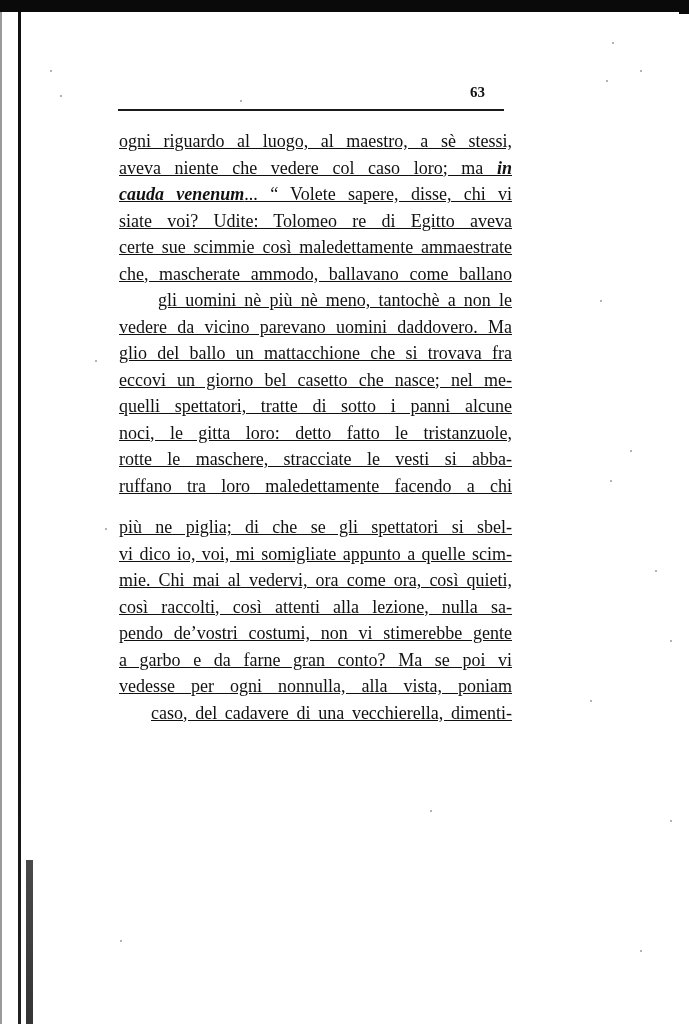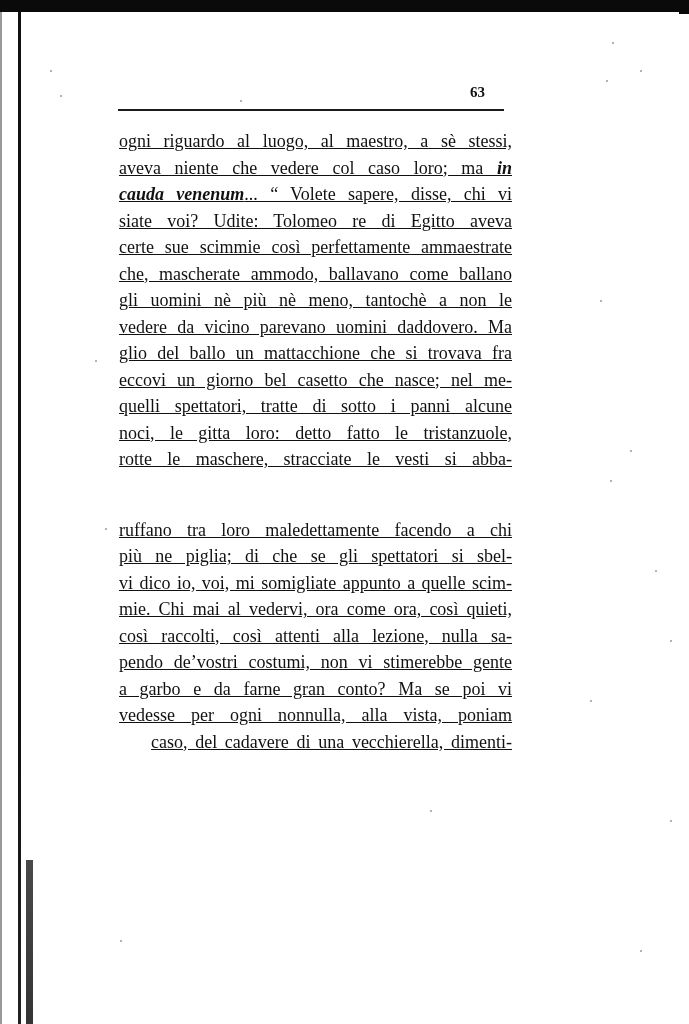--- a/index.html
+++ b/index.html
@@ -115,31 +115,31 @@
 <div class="spine-line-wide"></div>
 
 <div class="page-number">63</div>
 <div class="header-rule"></div>
 
 <div class="text-block" id="text-block">
     <div class="line" style="display: block;"><span style="white-space: nowrap;"><span>ogni riguardo al luogo, al maestro, a sè stessi,</span></span></div>
     <div class="line" style="display: block;"><span style="white-space: nowrap;"><span>aveva niente che vedere col caso loro; ma </span><span class="italic">in</span></span></div>
     <div class="line" style="display: block;"><span style="white-space: nowrap;"><span class="italic">cauda venenum</span><span>... “ Volete sapere, disse, chi vi</span></span></div>
     <div class="line" style="display: block;"><span style="white-space: nowrap;"><span>siate voi? Udite: Tolomeo re di Egitto aveva</span></span></div>
-    <div class="line" style="display: block;"><span style="white-space: nowrap;"><span>certe sue scimmie così perfettamente ammaestrate</span></span></div>
+    <div class="line" style="display: block;"><span style="white-space: nowrap;"><span>certe sue scimmie così maledettamente ammaestrate</span></span></div>
     <div class="line" style="display: block;"><span style="white-space: nowrap;"><span>che, mascherate ammodo, ballavano come ballano</span></span></div>
-    <div class="line" style="display: block;"><span style="white-space: nowrap;"><span>gli uomini nè più nè meno, tantochè a non le</span></span></div>
+    <div class="line" style="display: block;"><span style="white-space: nowrap; margin-left: 39px;"><span>gli uomini nè più nè meno, tantochè a non le</span></span></div>
     <div class="line" style="display: block;"><span style="white-space: nowrap;"><span>vedere da vicino parevano uomini daddovero. Ma</span></span></div>
     <div class="line" style="display: block;"><span style="white-space: nowrap;"><span>glio del ballo un mattacchione che si trovava fra</span></span></div>
     <div class="line" style="display: block;"><span style="white-space: nowrap;"><span>eccovi un giorno bel casetto che nasce; nel me-</span></span></div>
     <div class="line" style="display: block;"><span style="white-space: nowrap;"><span>quelli spettatori, tratte di sotto i panni alcune</span></span></div>
     <div class="line" style="display: block;"><span style="white-space: nowrap;"><span>noci, le gitta loro: detto fatto le tristanzuole,</span></span></div>
     <div class="line" style="display: block;"><span style="white-space: nowrap;"><span>rotte le maschere, stracciate le vesti si abba-</span></span></div>
-    <div class="line" style="display: block; margin-top: 44px;"><span style="white-space: nowrap;"><span>ruffano tra loro maledettamente facendo a chi</span></span></div>
-    <div class="line" style="display: block;"><span style="white-space: nowrap;"><span>più ne piglia; di che se gli spettatori si sbel-</span></span></div>
+    <div class="line" style="display: block;"><span style="white-space: nowrap;"><span>ruffano tra loro maledettamente facendo a chi</span></span></div>
+    <div class="line" style="display: block; margin-top: 15px;"><span style="white-space: nowrap;"><span>più ne piglia; di che se gli spettatori si sbel-</span></span></div>
     <div class="line" style="display: block;"><span style="white-space: nowrap;"><span>vi dico io, voi, mi somigliate appunto a quelle scim-</span></span></div>
     <div class="line" style="display: block;"><span style="white-space: nowrap;"><span>mie. Chi mai al vedervi, ora come ora, così quieti,</span></span></div>
     <div class="line" style="display: block;"><span style="white-space: nowrap;"><span>così raccolti, così attenti alla lezione, nulla sa-</span></span></div>
     <div class="line" style="display: block;"><span style="white-space: nowrap;"><span>pendo de’vostri costumi, non vi stimerebbe gente</span></span></div>
     <div class="line" style="display: block;"><span style="white-space: nowrap;"><span>a garbo e da farne gran conto? Ma se poi vi</span></span></div>
     <div class="line" style="display: block;"><span style="white-space: nowrap;"><span>vedesse per ogni nonnulla, alla vista, poniam</span></span></div>
     <div class="line last" style="display: block;"><span style="white-space: nowrap;"><span>caso, del cadavere di una vecchierella, dimenti-</span></span></div>
   </div>
 
 <div id="specks">

